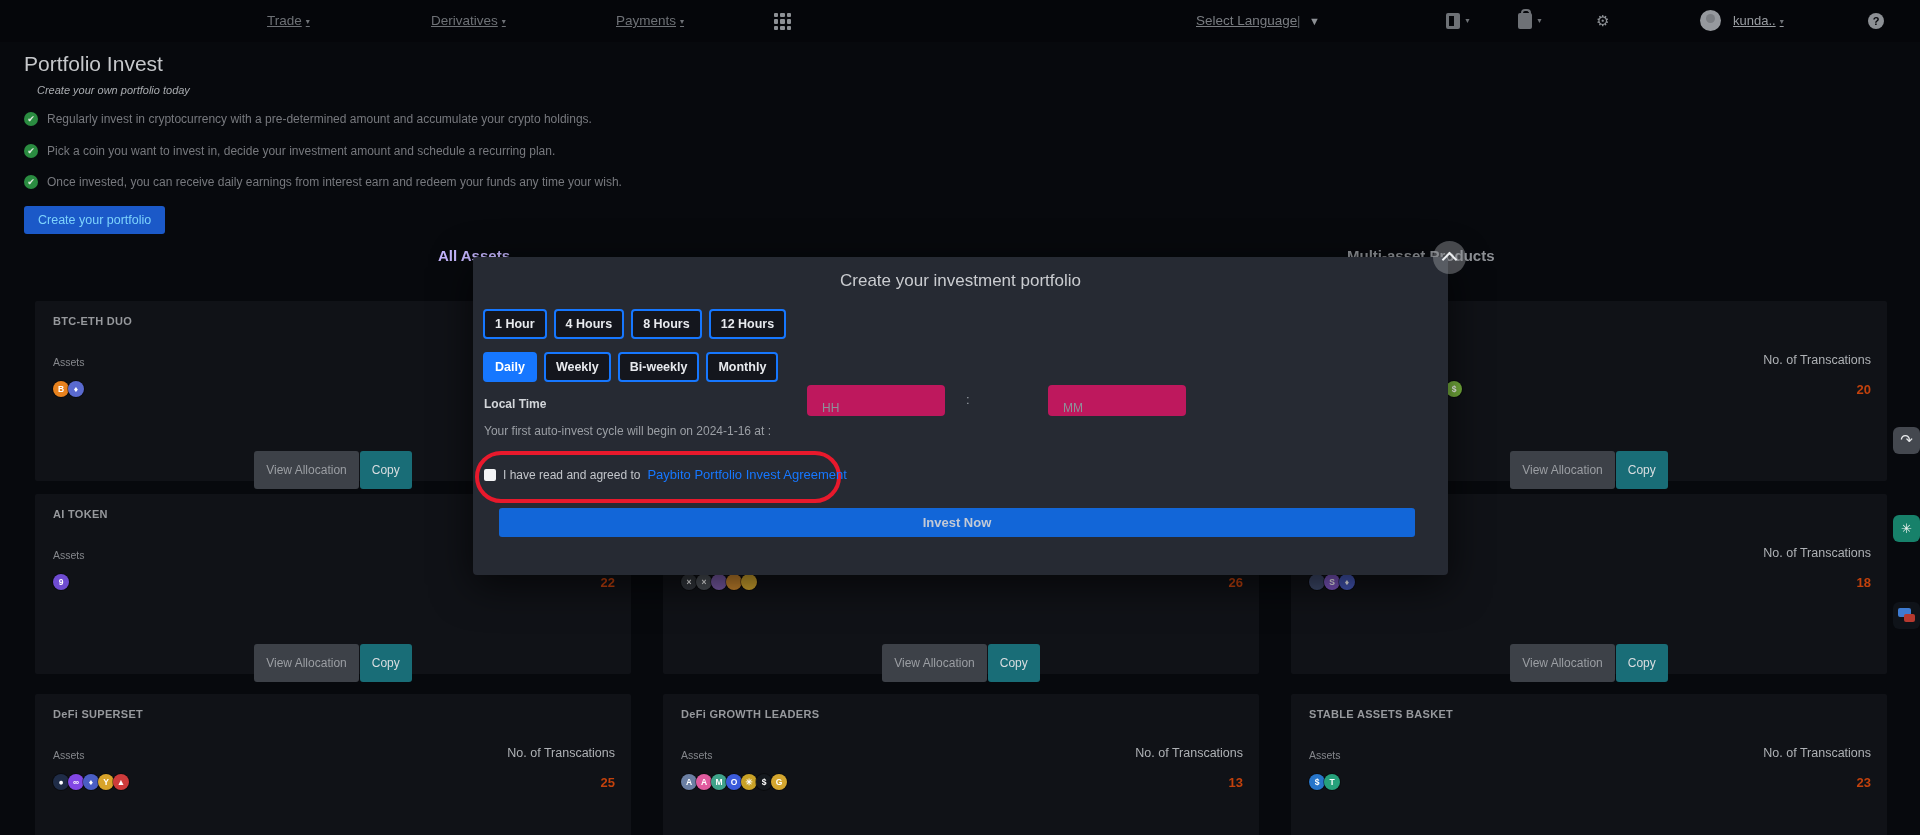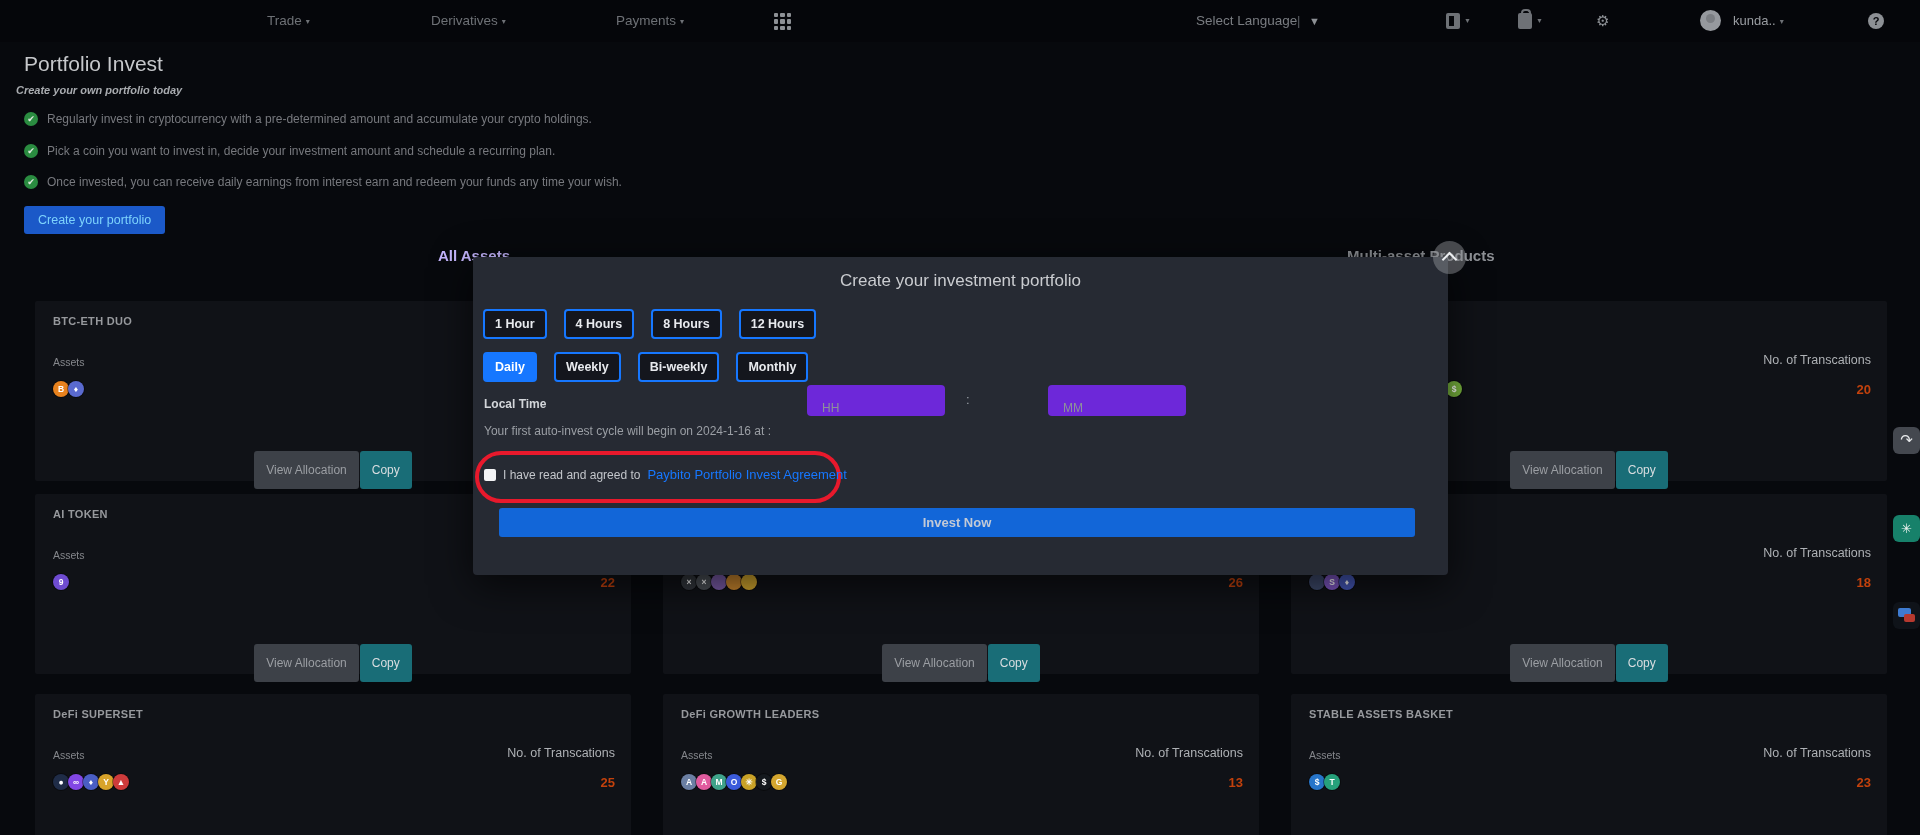--- a/index.html
+++ b/index.html
@@ -1,20 +1,20 @@
 <!DOCTYPE html>
 <html><head>
 <meta charset="utf-8">
 <style>
   html,body{margin:0;padding:0;background:#000;}
   #stage{position:relative;width:1920px;height:835px;background:#07090d;overflow:hidden;
          font-family:"Liberation Sans",sans-serif;-webkit-font-smoothing:antialiased;}
   
   #navbar{position:absolute;left:0;top:0;width:1920px;height:42px;background:#05060a;z-index:60;}
-  .nav-item{position:absolute;top:0;height:42px;line-height:42px;color:#6e7176;font-size:13.5px;cursor:pointer;white-space:nowrap;}
+  .nav-item{position:absolute;top:0;height:42px;line-height:42px;color:#6e7176;font-size:13.5px;cursor:pointer;white-space:nowrap;text-decoration:underline;}
   .nav-caret{font-size:8px;color:#6e7176;margin-left:4px;vertical-align:1px;}
   #grid-icon{position:absolute;left:774px;top:13px;width:17px;height:17px;display:grid;
              grid-template-columns:repeat(3,1fr);grid-template-rows:repeat(3,1fr);gap:2px;cursor:pointer;}
   #grid-icon div{background:#8d9095;border-radius:1px;}
   #lang{left:1196px;color:#7a7d82;}
   .nav-sep{position:absolute;left:1297px;top:0;height:42px;line-height:42px;color:#5a5d62;font-size:13px;}
   .nav-big-caret{position:absolute;left:1309px;top:0;height:42px;line-height:42px;color:#8d9095;font-size:11px;cursor:pointer;}
   .mini-icon{position:absolute;top:13px;width:14px;height:16px;cursor:pointer;}
   .icon-book{left:1446px;background:#6e7176;border-radius:2px;}
   .icon-book:after{content:"";position:absolute;left:3px;top:3px;width:5px;height:10px;background:#05060a;}
@@ -22,21 +22,21 @@
   .icon-bag:before{content:"";position:absolute;left:3px;top:-4px;width:6px;height:5px;border:2px solid #6e7176;border-bottom:none;border-radius:4px 4px 0 0;}
   .tiny-caret{position:absolute;top:0;height:42px;line-height:42px;font-size:7px;color:#6e7176;cursor:pointer;}
   #gear-icon{position:absolute;left:1596px;top:0;height:42px;line-height:42px;color:#8d9095;font-size:15px;cursor:pointer;}
   #avatar{position:absolute;left:1700px;top:10px;width:21px;height:21px;border-radius:50%;background:#96999e;cursor:pointer;}
   #avatar:after{content:"";position:absolute;left:6px;top:4px;width:9px;height:9px;border-radius:50%;background:#7b7e83;}
   #username{left:1733px;color:#9a9da2;font-size:13px;}
   #help-icon{position:absolute;left:1868px;top:13px;width:16px;height:16px;border-radius:50%;background:#8d9095;color:#05060a;
              font-size:11px;font-weight:bold;text-align:center;line-height:16px;cursor:pointer;}
   
   #page-title{position:absolute;left:24px;top:52px;font-size:21px;font-weight:500;color:#c6c8cb;}
-  #page-subtitle{position:absolute;left:16px;top:84px;font-size:11px;font-style:italic;font-weight:bold;color:#a9acb0;}
+  #page-subtitle{position:absolute;left:37px;top:84px;font-size:11px;font-style:italic;font-weight:normal;color:#a9acb0;}
   .bullet{position:absolute;left:24px;display:flex;align-items:center;gap:9px;}
   .check-icon{width:14px;height:14px;border-radius:50%;background:#2a8c40;color:#dfe8df;font-size:9px;line-height:14px;text-align:center;flex:none;}
   .bullet-text{font-size:12px;color:#77797e;}
   #cta-btn{position:absolute;left:24px;top:206px;background:#1b59c8;color:#7dd3fc;font-size:12.5px;
            padding:7px 14px;border:none;border-radius:3px;cursor:pointer;font-family:inherit;}
   
   .tab{position:absolute;top:247px;font-size:15px;font-weight:bold;cursor:pointer;}
   #tab-all{left:438px;color:#c4b5fd;}
   #tab-multi{left:1347px;color:#8e9196;}
   
@@ -51,27 +51,27 @@
   .coin{width:16px;height:16px;border-radius:50%;margin-right:-1px;display:flex;align-items:center;justify-content:center;
         font-size:8.5px;font-weight:bold;color:#fff;box-shadow:0 0 0 1px rgba(0,0,0,.4);}
   .tx-count{position:absolute;right:16px;top:81px;font-size:13px;font-weight:bold;color:#c2410c;}
   .card-actions{position:absolute;left:0;right:0;top:150px;display:flex;justify-content:center;gap:1px;}
   .btn-view{background:#3d4148;color:#9b9ea3;font-size:12px;padding:6px 12px;border:none;border-radius:3px;cursor:pointer;font-family:inherit;}
   .btn-copy{background:#196d77;color:#d9dde0;font-size:12px;padding:12px 12px;border:none;border-radius:3px;cursor:pointer;font-family:inherit;}
   
   #modal{position:absolute;left:473px;top:257px;width:975px;height:318px;background:#262a33;border-radius:4px;
          box-shadow:0 10px 40px rgba(0,0,0,.65);z-index:30;}
   #modal-title{position:absolute;left:0;top:14px;width:100%;text-align:center;font-size:17px;color:#caccd0;}
-  .pill-row{position:absolute;left:10px;display:flex;gap:17px;}
+  .pill-row{position:absolute;left:10px;display:flex;gap:7px;}
   #hour-row{top:52px;} #freq-row{top:95px;}
   .pill{background:#14161d;border:2px solid #1677ff;color:#e8eaee;font-weight:bold;font-size:12.5px;
         padding:6px 10px;border-radius:4px;cursor:pointer;font-family:inherit;}
   .pill.active{background:#1677ff;border-color:#1677ff;color:#fff;}
   #local-time-label{position:absolute;left:11px;top:140px;font-size:12px;font-weight:bold;color:#d3d6da;}
-  .time-input{position:absolute;top:128px;width:138px;height:31px;background:#6d28d9;border:none;border-radius:4px;
+  .time-input{position:absolute;top:128px;width:138px;height:31px;background:#be185d;border:none;border-radius:4px;
               color:#c5c8cd;padding:15px 0 0 15px;font-size:12px;font-family:inherit;box-sizing:border-box;}
   .time-input::placeholder{color:#8e929a;}
   #hh-input{left:334px;} #mm-input{left:575px;}
   #time-colon{position:absolute;left:493px;top:135px;color:#9aa0a8;font-size:13px;}
   #begin-text{position:absolute;left:11px;top:167px;font-size:12px;color:#9b9fa5;}
   #red-annotation{position:absolute;left:2px;top:194px;width:358px;height:44px;border:4px solid #e8192c;border-radius:26px;pointer-events:none;}
   #agree-row{position:absolute;left:11px;top:210px;display:flex;align-items:center;gap:7px;}
   #agree-checkbox{appearance:none;-webkit-appearance:none;width:12px;height:12px;background:#f2f3f5;border-radius:2px;margin:0;cursor:pointer;}
   #agree-text{font-size:12px;color:#c3c6cb;}
   #agreement-link{font-size:13px;color:#1677ff;text-decoration:none;cursor:pointer;}

